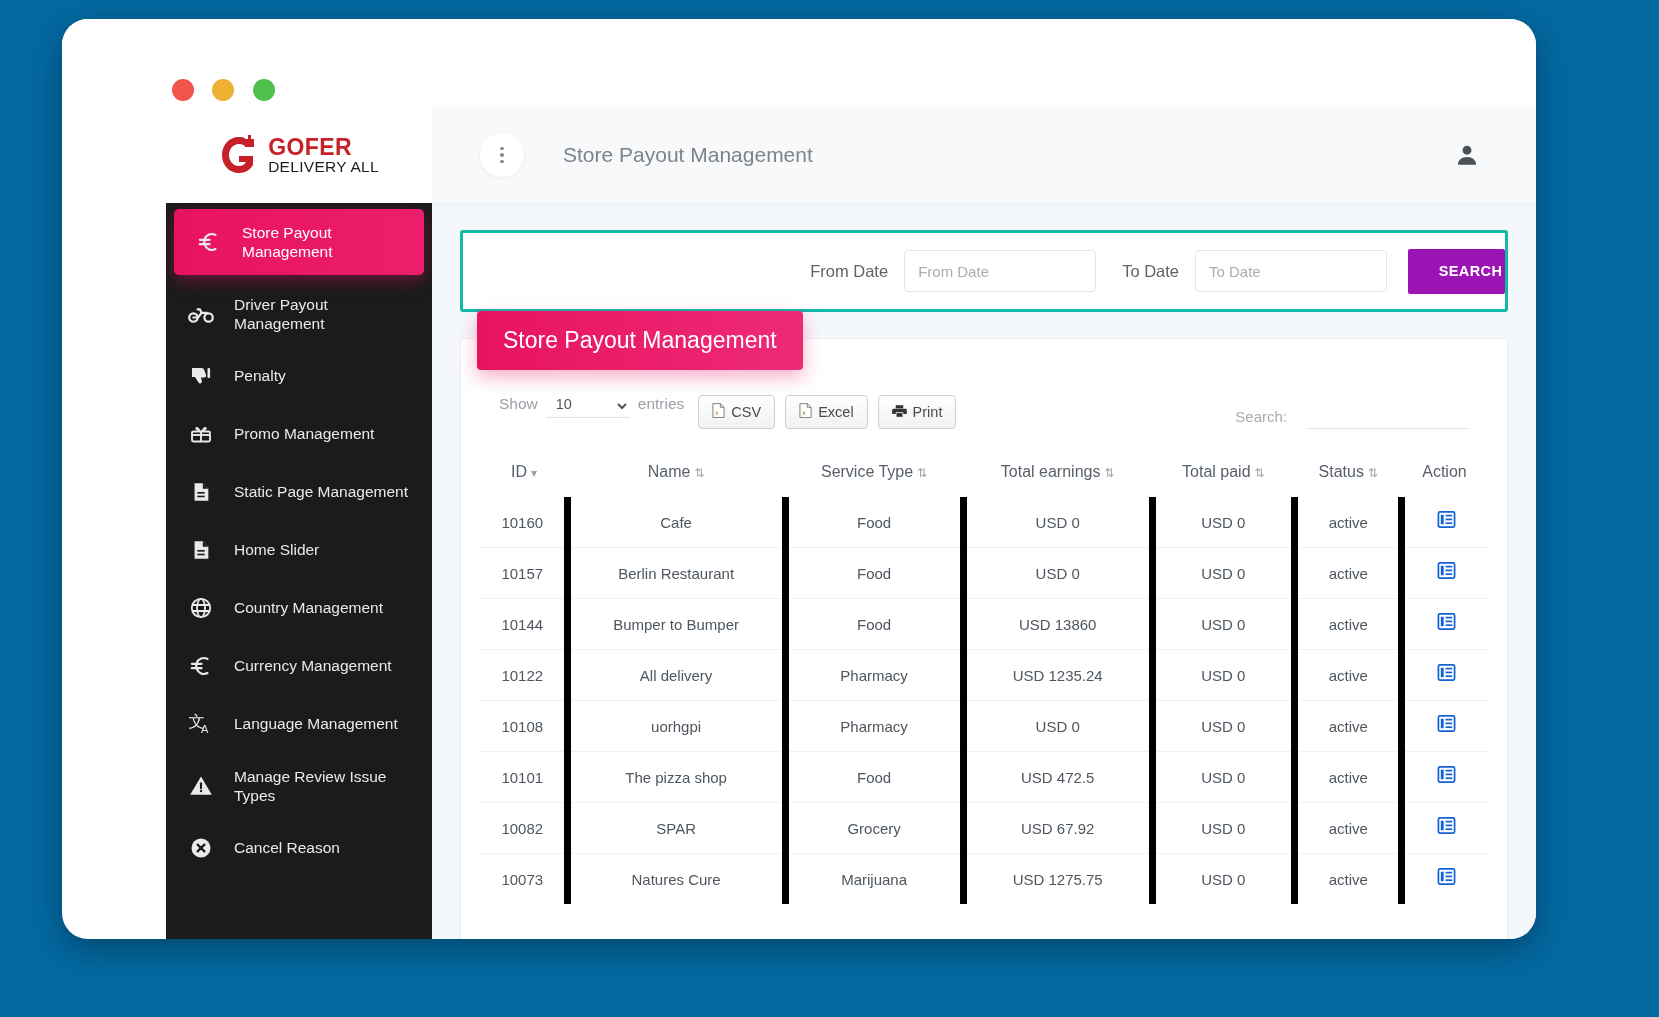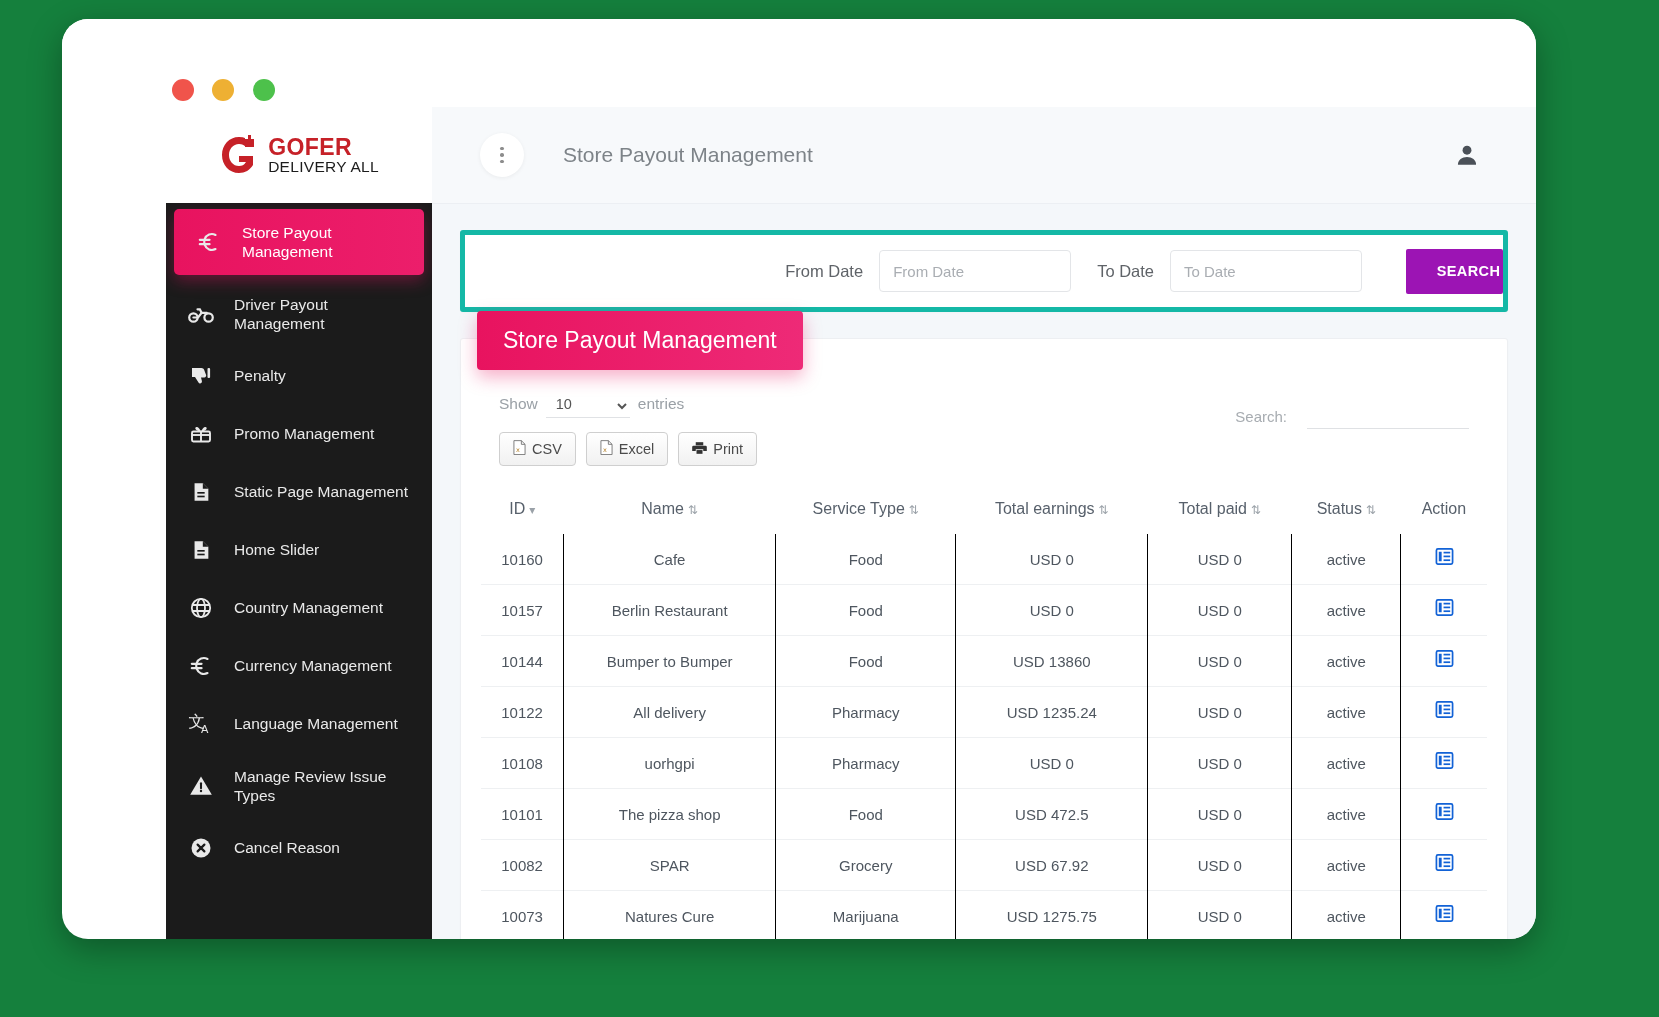--- a/index.html
+++ b/index.html
@@ -6,21 +6,21 @@
   html, body {
     width: 1659px; height: 1017px;
     background: #6e6e6e;
     font-family: "Liberation Sans", sans-serif;
     overflow: hidden;
   }
   #frame {
     position: absolute;
     left: 0; top: 0;
     width: 1659px; height: 1017px;
-    background: #15803d;
+    background: #0369a1;
   }
   
   #window {
     position: absolute;
     left: 62px; top: 19px;
     width: 1474px; height: 920px;
     background: #ffffff;
     border-radius: 26px;
     box-shadow: 0 10px 34px rgba(0,0,0,0.32);
     overflow: hidden;
@@ -120,37 +120,37 @@
     transform: translateY(-50%);
     width: 26px; height: 26px;
     cursor: pointer;
   }
 
   
   #filter-card {
     margin: 26px 28px 0 28px;
     height: 82px;
     background: #ffffff;
-    border: 5px solid #14b8a6;
+    border: 3px solid #14b8a6;
     border-radius: 3px;
     display: flex; align-items: center; justify-content: flex-end;
     padding-right: 0;
     box-shadow: 0 1px 2px rgba(0,0,0,0.02);
   }
   .flabel { font-size: 16.5px; color: #5f6368; margin-right: 16px; }
   .finput {
     width: 192px; height: 42px;
     border: 1px solid #e3e5e8; border-radius: 4px;
     padding: 0 13px; font-size: 15px; color: #4a4a4a;
     font-family: "Liberation Sans", sans-serif;
     background: #fff; outline: none;
   }
   .finput::placeholder { color: #a9adb2; }
   #search-btn {
-    margin-left: 44px; margin-right: 0;
+    margin-left: 21px; margin-right: 0;
     height: 45px; min-width: 97px;
     background: #9c14b4;
     color: #ffffff; border: none;
     font-size: 14.5px; font-weight: 600; letter-spacing: 0.4px;
     font-family: "Liberation Sans", sans-serif;
     cursor: pointer;
     border-radius: 2px;
     padding-left: 28px;
   }
 
@@ -173,21 +173,21 @@
     font-size: 23px;
     padding: 16px 26px;
     border-radius: 4px;
     box-shadow: 0 7px 18px rgba(232,19,95,0.34);
     white-space: nowrap;
   }
   #tbl-controls {
     display: flex; align-items: flex-start; justify-content: space-between;
     padding: 0 18px;
   }
-  #length-block { display: flex; flex-direction: column; gap: 14px; }
+  #length-block { display: flex; flex-direction: row; gap: 14px; }
   #length-line {
     display: flex; align-items: baseline; gap: 8px;
     font-size: 15.5px; color: #9aa0a6;
   }
   #length-select {
     width: 84px;
     border: none; border-bottom: 1px solid #e0e2e5;
     font-size: 14.5px; color: #555;
     font-family: "Liberation Sans", sans-serif;
     background: transparent; outline: none;
@@ -224,21 +224,21 @@
     text-align: center;
     white-space: nowrap;
     cursor: pointer;
   }
   thead th .sortico { color: #9aa1a8; font-size: 12px; margin-left: 4px; }
   tbody td {
     font-size: 15px; color: #4e565f;
     text-align: center;
     padding: 13px 6px;
     border-top: 1px solid #eef0f2;
-    border-left: 1px solid #000000;
+    border-left: 7px solid #000000;
   }
   tbody td:first-child { border-left: none; }
   tbody tr:first-child td { border-top: none; }
   .act-ico { color: #1262d6; font-size: 19px; cursor: pointer; }
   .two-line { line-height: 1.5; }
 </style>
 </head>
 <body>
 
 <div id="frame">

